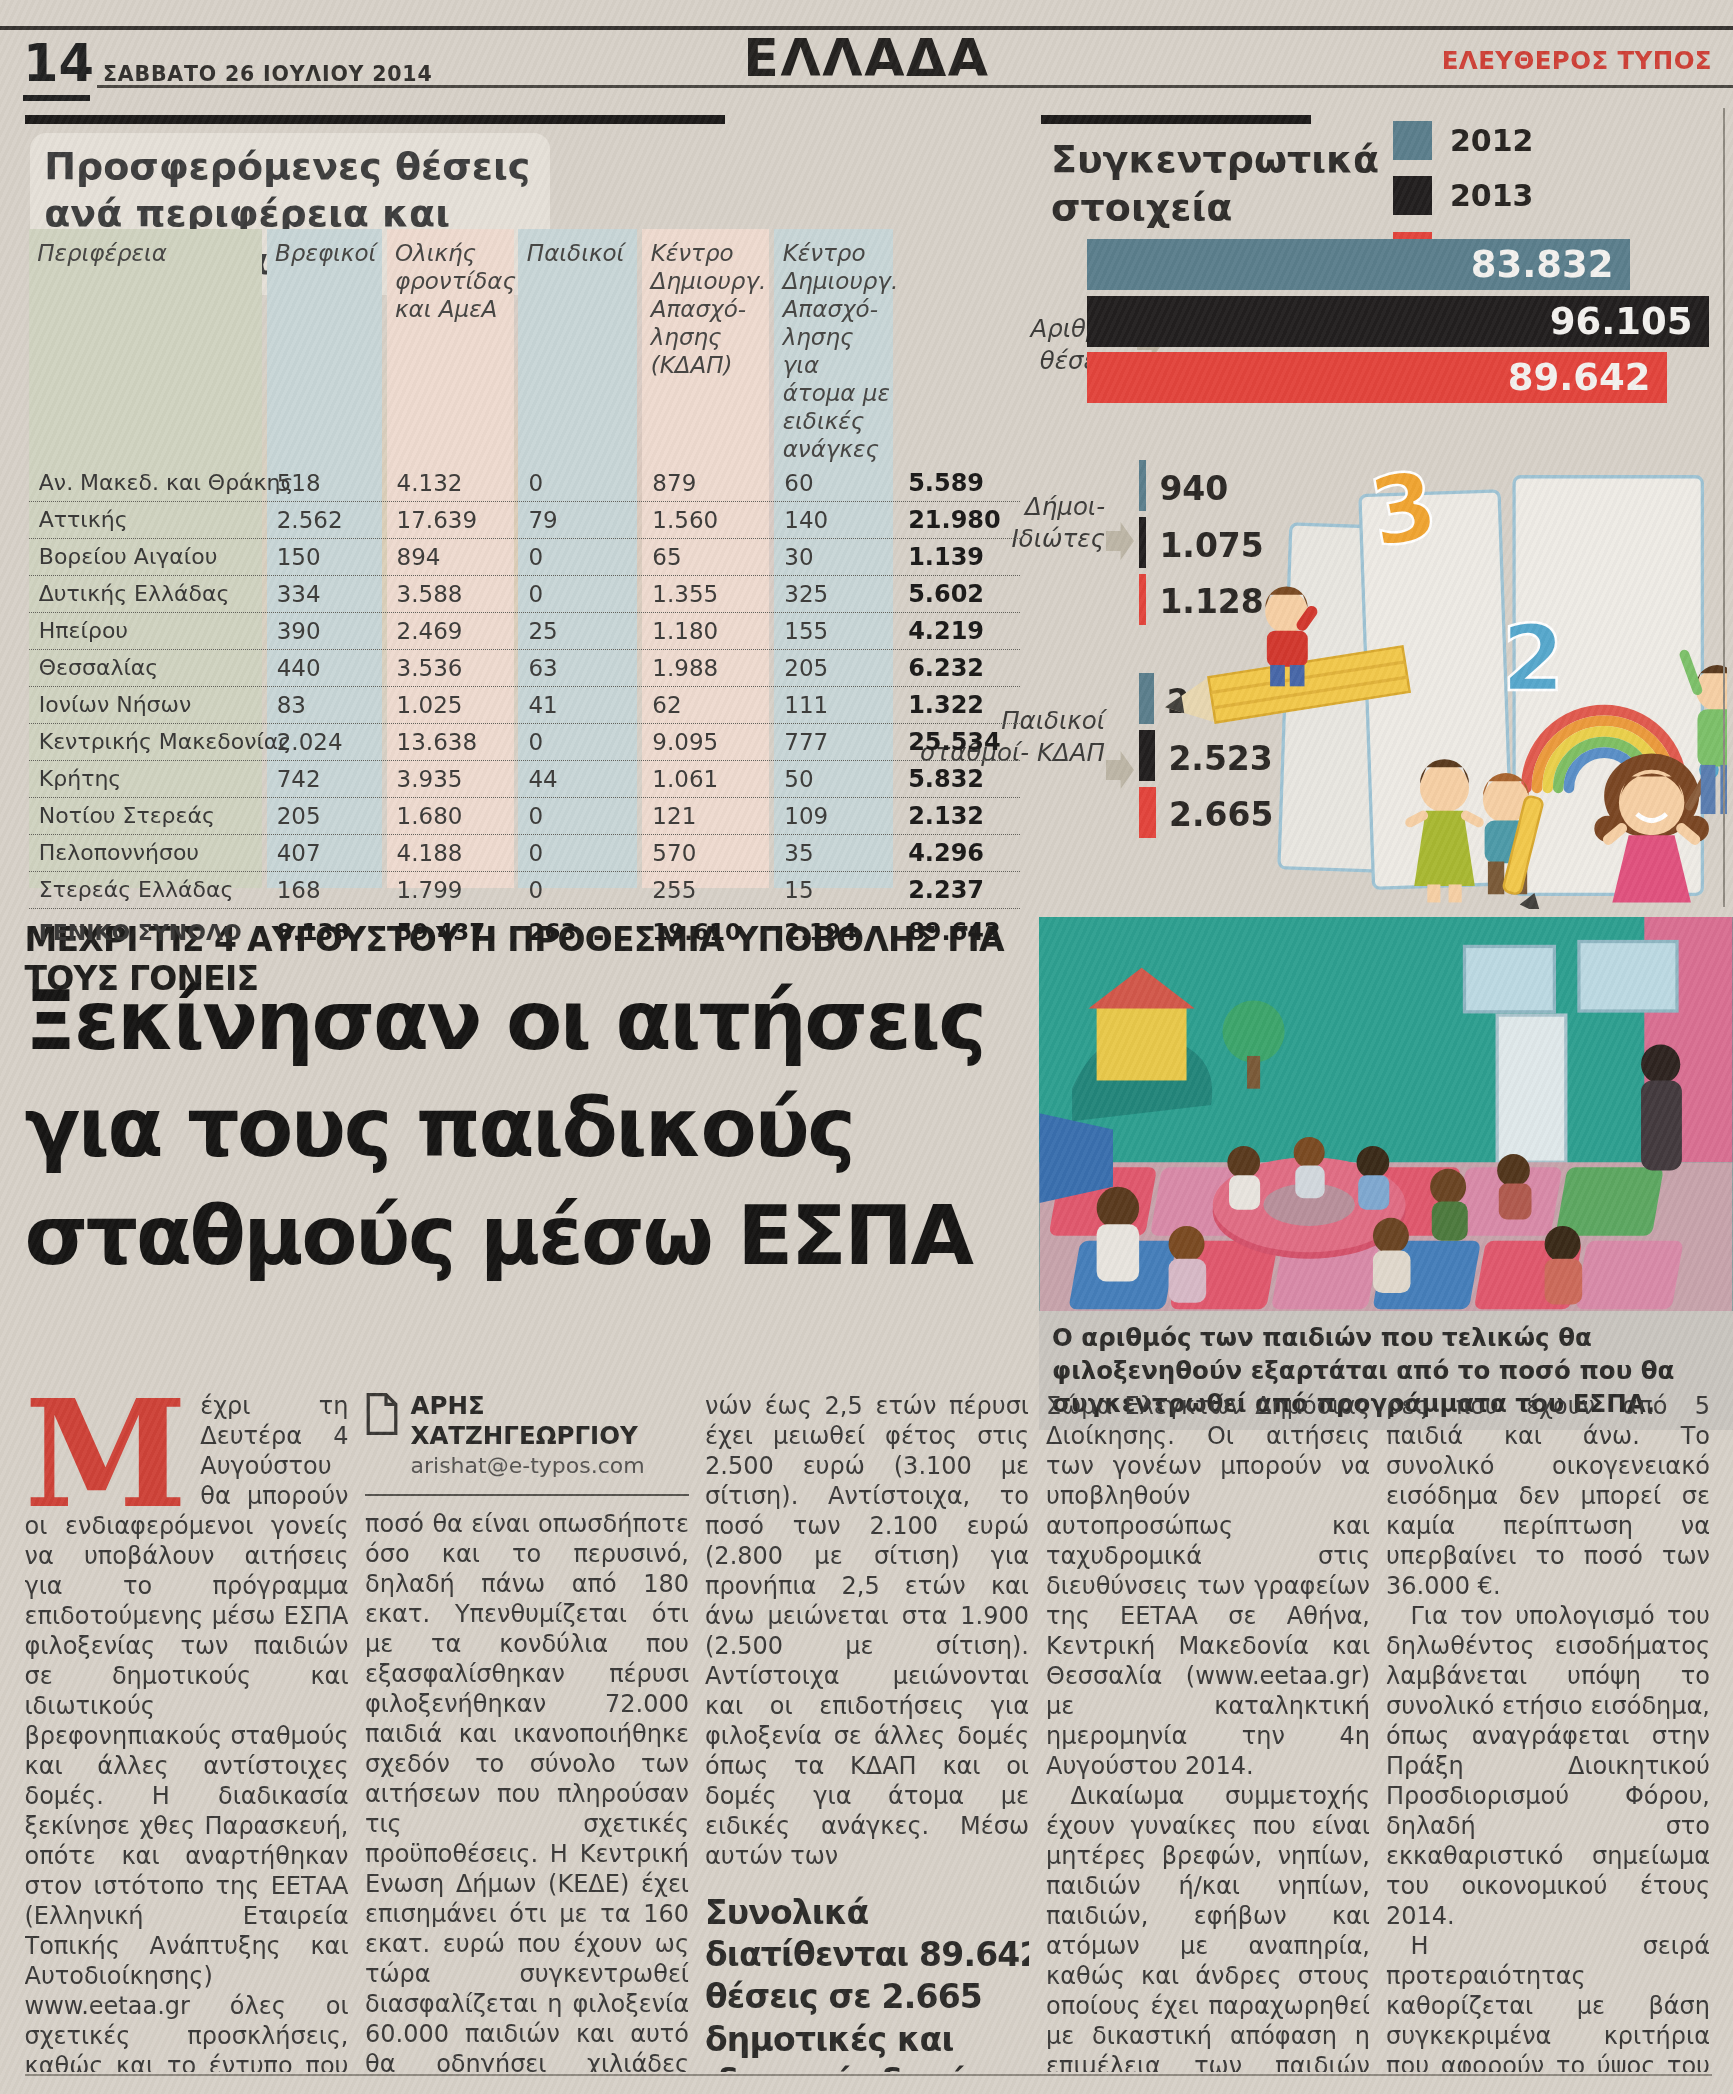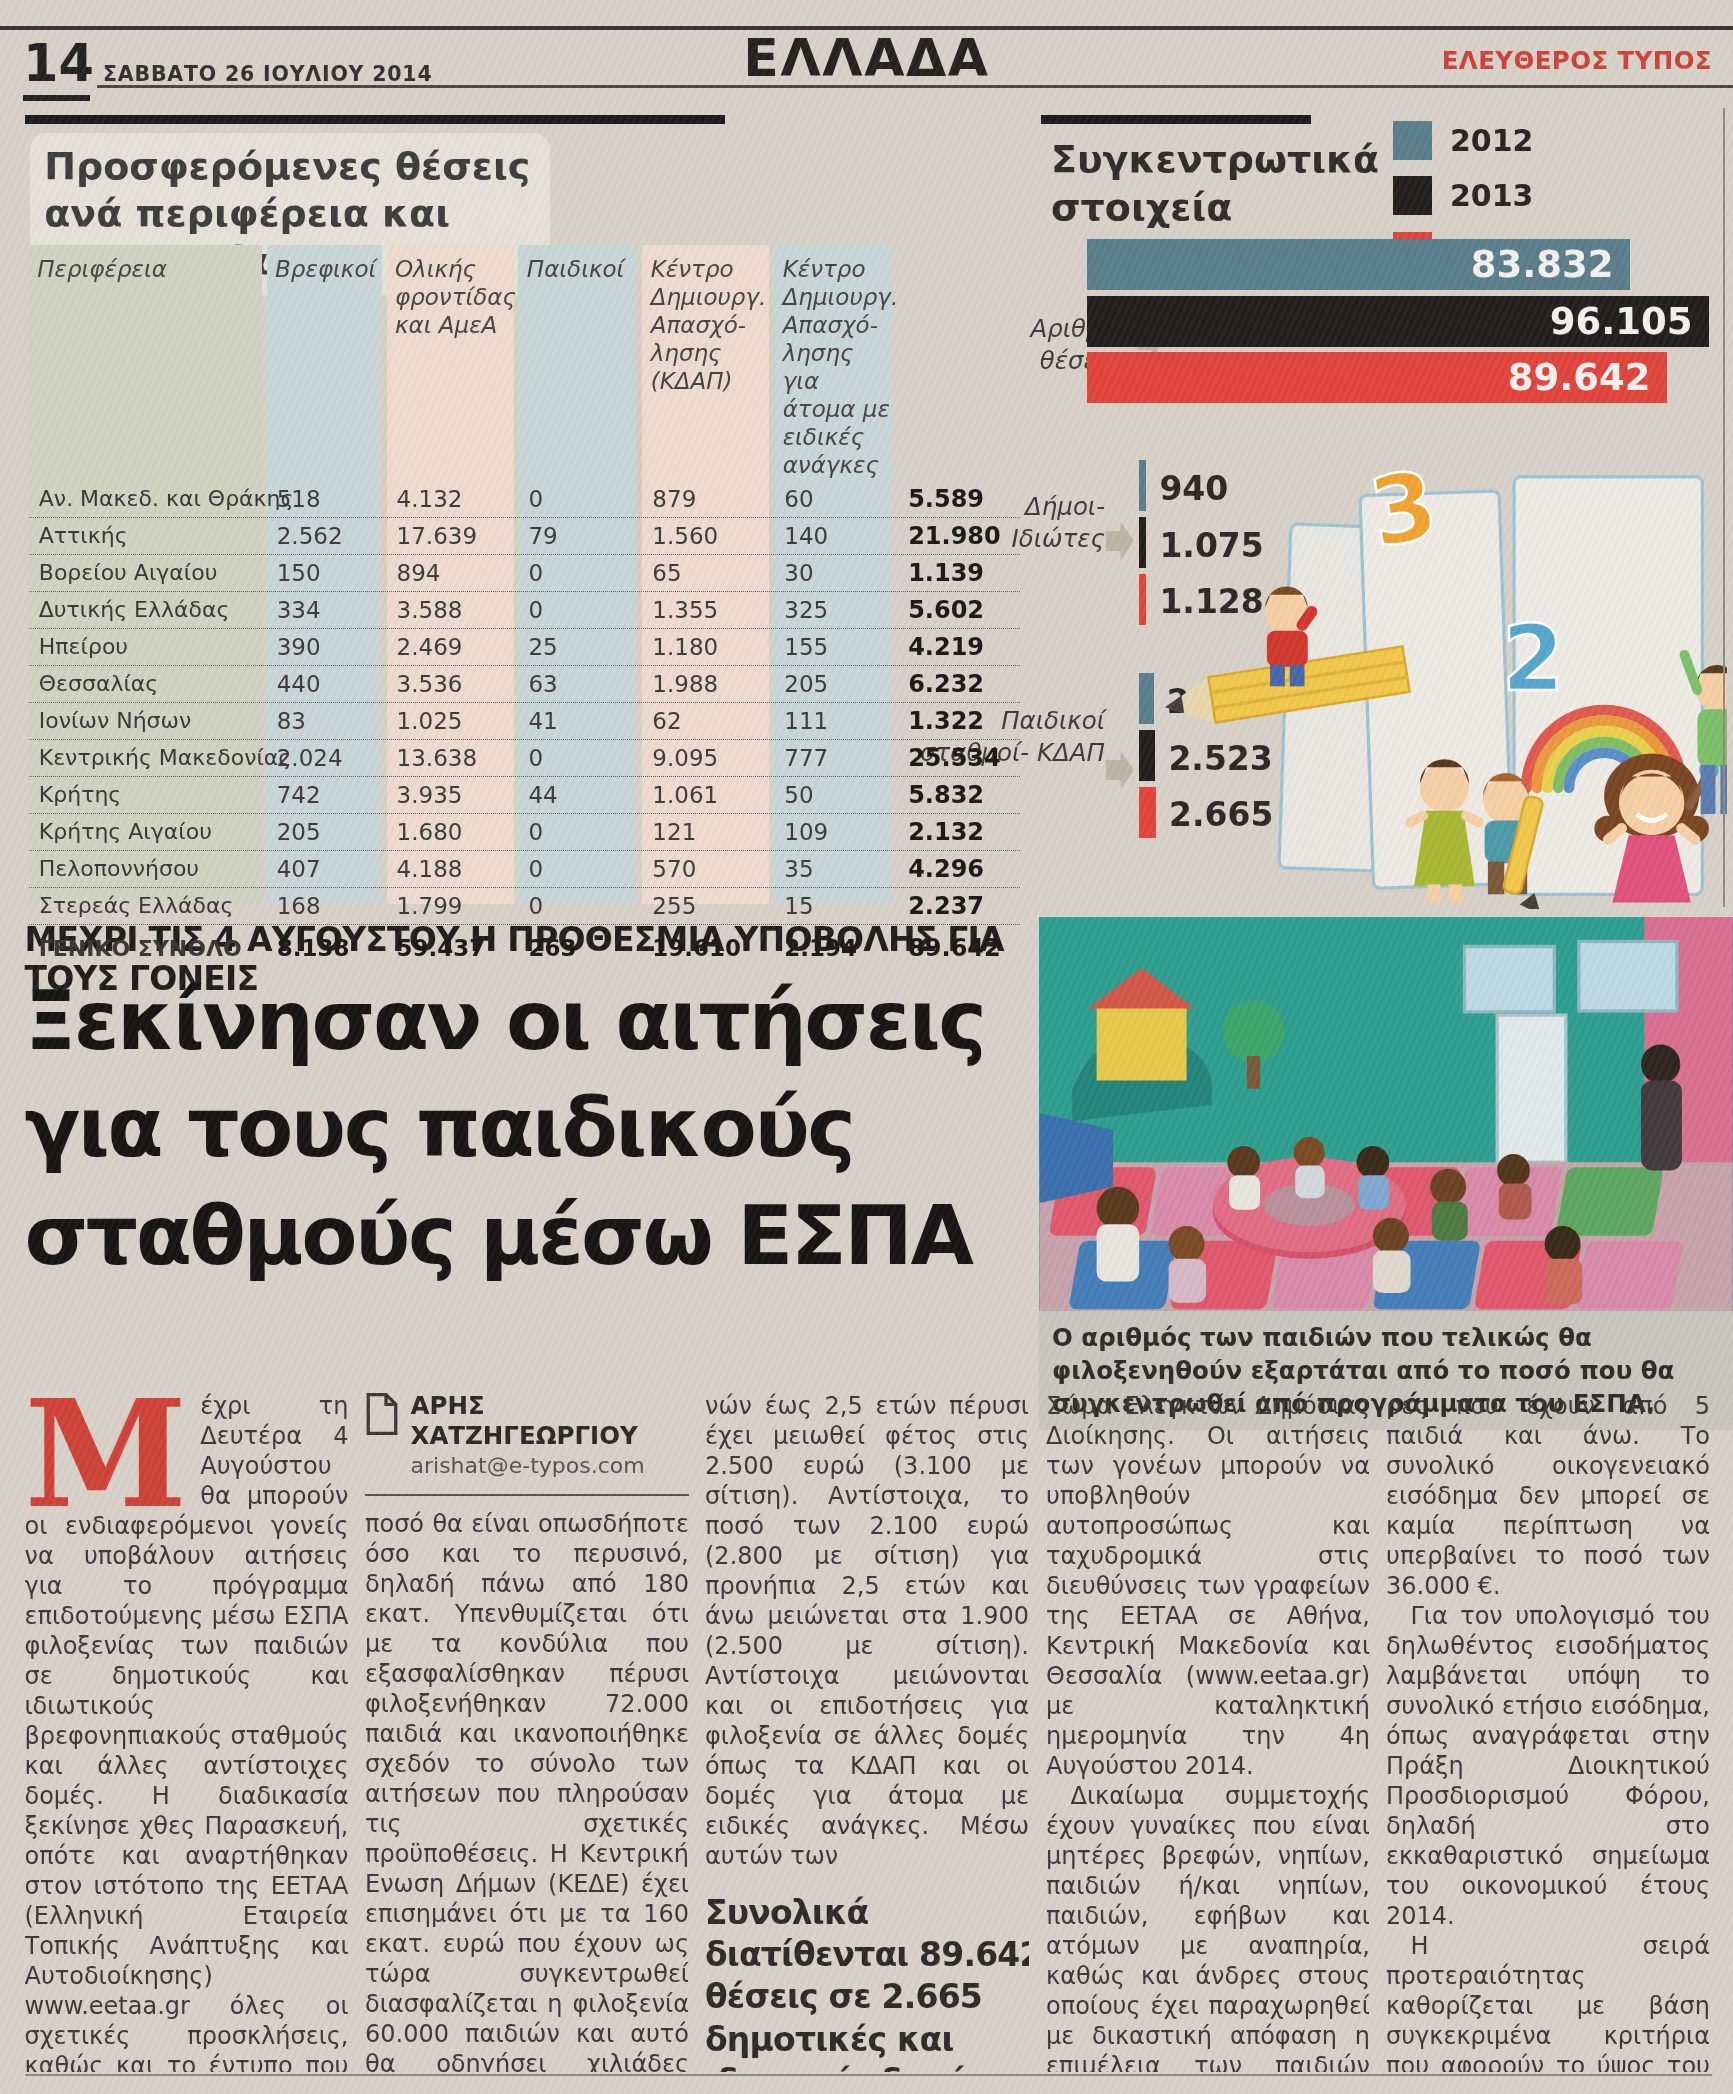--- a/index.html
+++ b/index.html
@@ -15,21 +15,21 @@
   .pageno{top:34px;left:23px;font-size:51px;font-weight:bold;color:#222;}
   .pageno-bar{top:95px;left:23px;width:67px;height:5.7px;background:#222;}
   .dateline{top:62px;left:103px;font-size:20.5px;font-weight:bold;color:#33312e;letter-spacing:0.8px;}
   .section{top:28px;left:0;width:100%;text-align:center;font-size:52px;font-weight:bold;color:#242220;letter-spacing:1.6px;}
   .masthead{top:46px;right:21px;font-size:24.5px;font-weight:bold;color:#ce4037;letter-spacing:0.4px;}
 
   
   .lbar{top:115px;left:24.5px;width:700px;height:9px;background:#1d1b1a;}
   .title-pill{top:133px;left:29.5px;width:491px;padding:9.8px 14.7px;background:#e5e0d8;border-radius:16.4px;
       font-size:38px;font-weight:bold;color:#3d3d3d;line-height:1.25;}
-  .ptable{top:245px;left:29px;width:991px;height:659px;}
+  .ptable{top:229px;left:29px;width:991px;height:659px;}
   .band{position:absolute;top:0;bottom:0;z-index:0;}
   .band.region{left:0;width:233px;background:#d0d3c0;}
   .band.b1{left:238px;width:115px;background:#c8d6d7;}
   .band.b2{left:358px;width:127px;background:#eedacf;}
   .band.b3{left:489px;width:119px;background:#c8d6d7;}
   .band.b4{left:613px;width:127px;background:#eedacf;}
   .band.b5{left:745px;width:119px;background:#c8d6d7;}
   .thead,.trow{display:grid;grid-template-columns:233px 115px 127px 119px 127px 119px 123px;
       column-gap:4.9px;position:relative;z-index:1;}
   .thead{height:226px;padding-top:9.8px;font-size:23px;font-style:italic;color:#474644;line-height:1.22;}
@@ -206,21 +206,21 @@
   <div class="trow">
     <div class="region">Κρήτης</div>
     <div>742</div>
     <div>3.935</div>
     <div>44</div>
     <div>1.061</div>
     <div>50</div>
     <div class="tot">5.832</div>
   </div>
   <div class="trow">
-    <div class="region">Κρήτης Αιγαίου</div>
+    <div class="region">Νοτίου Στερεάς</div>
     <div>205</div>
     <div>1.680</div>
     <div>0</div>
     <div>121</div>
     <div>109</div>
     <div class="tot">2.132</div>
   </div>
   <div class="trow">
     <div class="region">Πελοποννήσου</div>
     <div>407</div>

